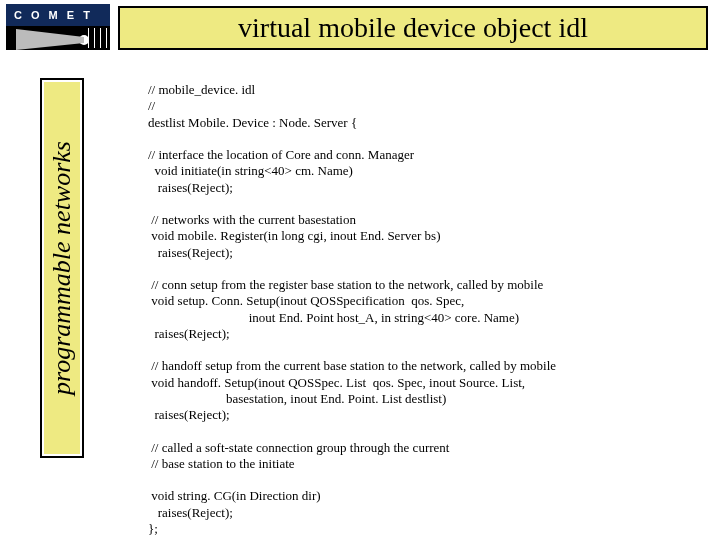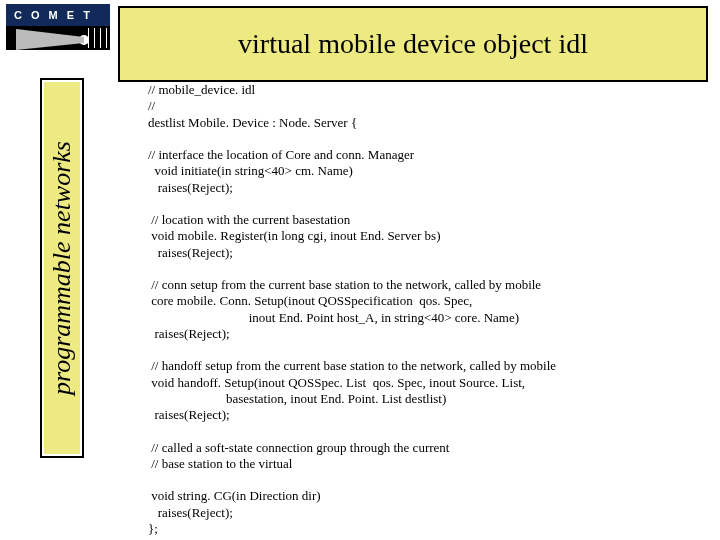--- a/index.html
+++ b/index.html
@@ -19,21 +19,21 @@
   }
   .title-wrap {
     position: absolute;
     left: 118px;
     top: 6px;
     width: 590px;
     height: 48px;
   }
   .title-outer {
     border: 2px solid #000;
-    padding: 18px;
+    padding: 2px;
     background: #eeea82;
   }
   .title-inner {
     width: 100%;
     text-align: center;
     font-size: 28px;
     line-height: 1.3;
     font-family: "Times New Roman", serif;
   }
   .logo {
@@ -115,34 +115,34 @@
   </div>
 
   <div class="code"><span>// mobile_device. idl</span>
 <span>//</span>
 <span>destlist Mobile. Device : Node. Server {</span>
 <span></span>
 <span>// interface the location of Core and conn. Manager</span>
 <span>  void initiate(in string&lt;40&gt; cm. Name)</span>
 <span>   raises(Reject);</span>
 <span></span>
-<span> // location with the current basestation</span>
+<span> // networks with the current basestation</span>
 <span> void mobile. Register(in long cgi, inout End. Server bs)</span>
 <span>   raises(Reject);</span>
 <span></span>
-<span> // conn setup from the current base station to the network, called by mobile</span>
-<span> core mobile. Conn. Setup(inout QOSSpecification  qos. Spec,</span>
+<span> // conn setup from the register base station to the network, called by mobile</span>
+<span> void setup. Conn. Setup(inout QOSSpecification  qos. Spec,</span>
 <span>                               inout End. Point host_A, in string&lt;40&gt; core. Name)</span>
 <span>  raises(Reject);</span>
 <span></span>
 <span> // handoff setup from the current base station to the network, called by mobile</span>
 <span> void handoff. Setup(inout QOSSpec. List  qos. Spec, inout Source. List,</span>
 <span>                        basestation, inout End. Point. List destlist)</span>
 <span>  raises(Reject);</span>
 <span></span>
 <span> // called a soft-state connection group through the current</span>
-<span> // base station to the virtual</span>
+<span> // base station to the initiate</span>
 <span></span>
 <span> void string. CG(in Direction dir)</span>
 <span>   raises(Reject);</span>
 <span>};</span></div>
 
 </div>
 
 </body></html>

